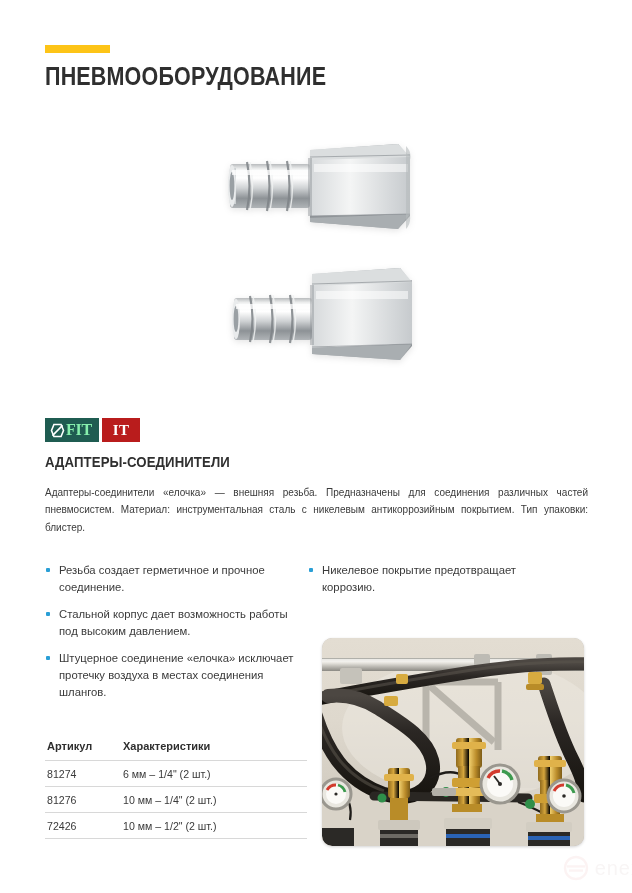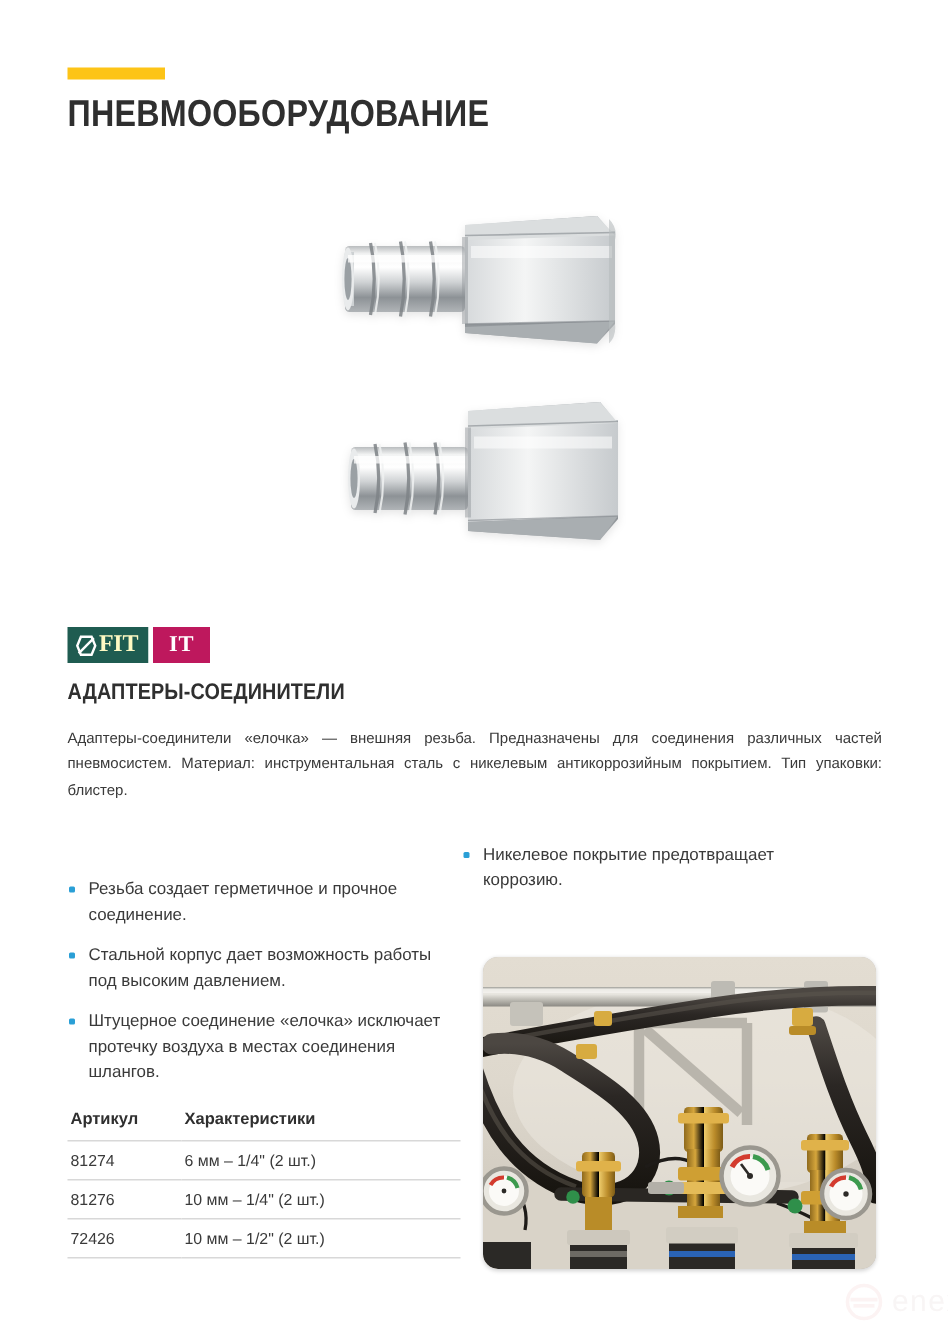--- a/index.html
+++ b/index.html
@@ -70,37 +70,37 @@
   }
   .brand-fit {
     background: #1f5c51;
     display: flex;
     align-items: center;
     padding: 0 7px 0 5px;
     gap: 1px;
   }
   .brand-sep { width: 3px; background: #ffffff; }
   .brand-it {
-    background: #be185d;
+    background: #b91c1c;
     display: flex;
     align-items: center;
     justify-content: center;
     width: 38px;
     font-family: "Liberation Serif", "DejaVu Serif", serif;
     font-weight: bold;
     font-size: 15px;
     color: #ffffff;
     letter-spacing: 0.5px;
   }
   .brand-mark { display: block; }
   .brand-fit-text {
     font-family: "Liberation Serif", "DejaVu Serif", serif;
     font-weight: bold;
     font-size: 16px;
-    color: #fef9c3;
+    color: #86efac;
     letter-spacing: -0.2px;
     line-height: 1;
   }
 
   
   .section-title {
     position: absolute;
     left: 45px;
     top: 453px;
     font-family: "Liberation Sans Narrow", "Liberation Sans", sans-serif;
@@ -123,21 +123,21 @@
     line-height: 17.4px;
     color: #3a3a3a;
     text-align: justify;
     text-justify: inter-word;
   }
 
   
   .features-left {
     position: absolute;
     left: 45px;
-    top: 585px;
+    top: 562px;
     width: 262px;
   }
   .features-right {
     position: absolute;
     left: 308px;
     top: 562px;
     width: 262px;
   }
   .bullet {
     position: relative;

